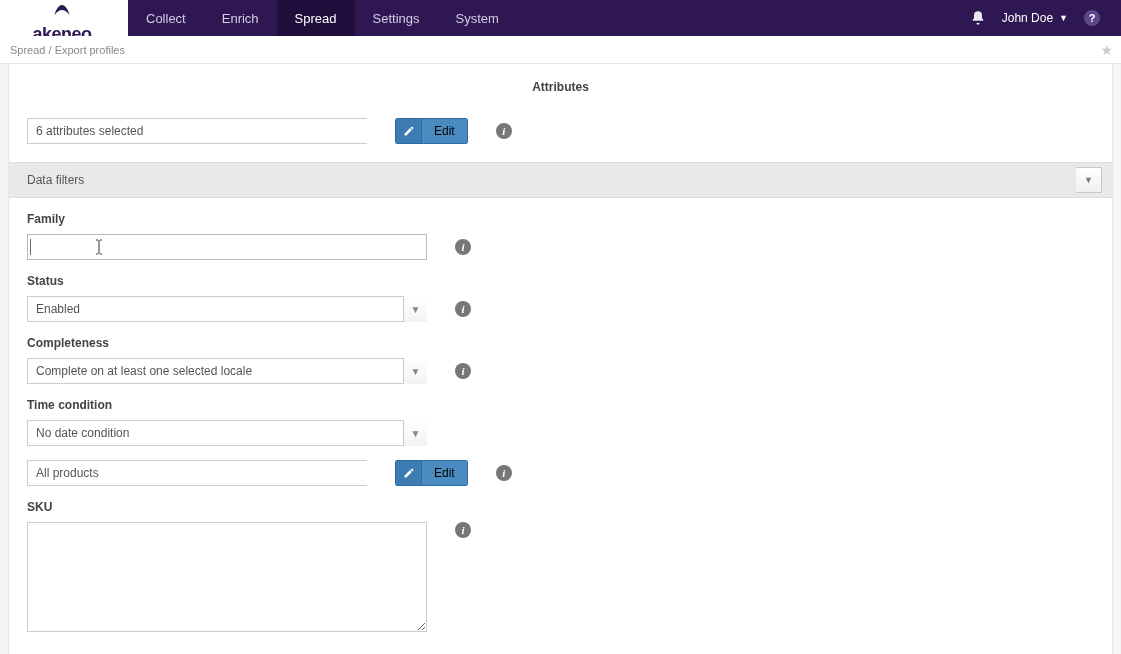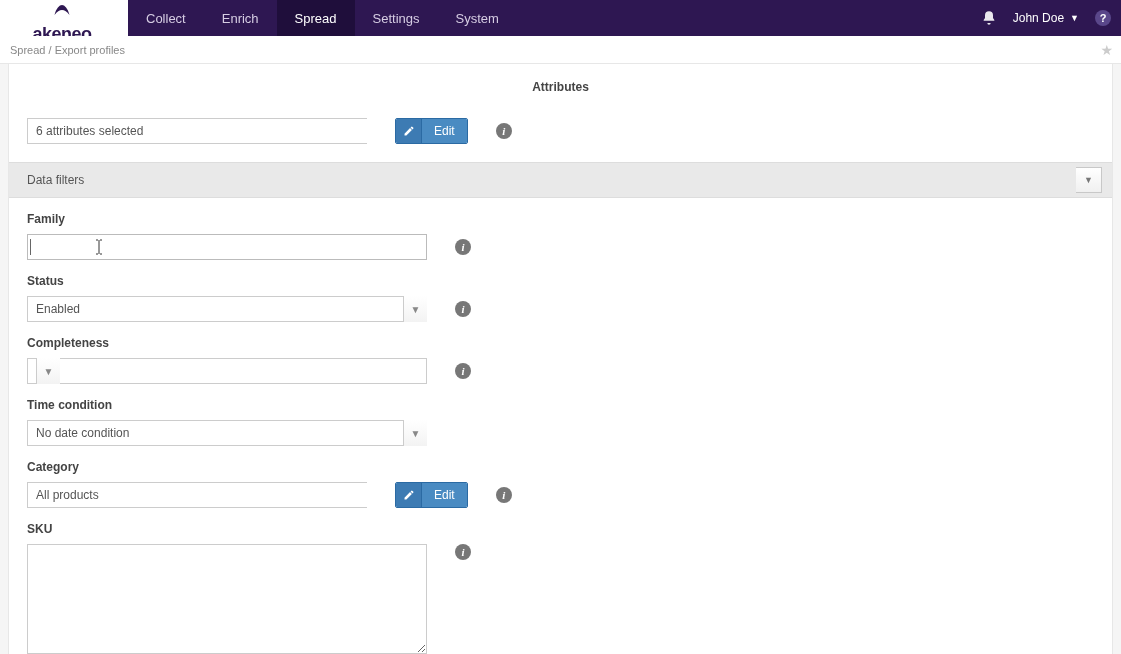--- a/index.html
+++ b/index.html
@@ -47,21 +47,21 @@
   }
   .nav-item.active {
     background: #1f0e3b;
     color: #fff;
   }
   .top-right {
     margin-left: auto;
     display: flex;
     align-items: center;
     gap: 16px;
-    padding-right: 10px;
+    padding-right: 21px;
     color: #fff;
   }
   .bell-icon { cursor: pointer; opacity: .9; }
   .user {
     display: flex;
     align-items: center;
     gap: 6px;
     font-size: 12px;
     cursor: pointer;
   }
@@ -153,21 +153,21 @@
   .btn-edit .icon-part {
     width: 26px;
     display:flex;align-items:center;justify-content:center;
     background: #3d7bb3;
     border-right: 1px solid #2b6aa3;
   }
   .btn-edit .text-part {
     padding: 0 12px;
     display:flex;align-items:center;
     background: #4a8bc2;
-    color:#ffffff;font-size:12px;
+    color:#000000;font-size:12px;
   }
   .info-icon {
     width:16px;height:16px;border-radius:50%;
     background:#777;color:#fff;
     display:inline-flex;align-items:center;justify-content:center;
     font-style: italic; font-family: Georgia, serif;
     font-size:11px;font-weight:bold;
     cursor: help;
   }
   
@@ -330,38 +330,38 @@
           <span class="select-caret">▼</span>
         </div>
         <span class="info-icon">i</span>
       </div>
     </div>
 
     <div class="field">
       <div class="field-label">Completeness</div>
       <div class="row">
         <div class="select-box">
+          <span>Complete on at least one selected locale</span>
           <span class="select-caret">▼</span>
         </div>
         <span class="info-icon">i</span>
       </div>
     </div>
 
     <div class="field">
       <div class="field-label">Time condition</div>
       <div class="row">
         <div class="select-box">
           <span>No date condition</span>
           <span class="select-caret">▼</span>
         </div>
       </div>
     </div>
 
     <div class="field">
-      <div class="field-label">Category</div>
       <div class="row">
         <div class="readonly-box">All products</div>
         <div class="btn-edit">
           <span class="icon-part">
             <svg width="12" height="12" viewBox="0 0 24 24">
                 <path fill="#fff" d="M3 17.25V21h3.75L17.81 9.94l-3.75-3.75L3 17.25zM20.71 7.04a1 1 0 0 0 0-1.41l-2.34-2.34a1 1 0 0 0-1.41 0l-1.83 1.83 3.75 3.75 1.83-1.83z"></path>
               </svg>
           </span>
           <span class="text-part">Edit</span>
         </div>

